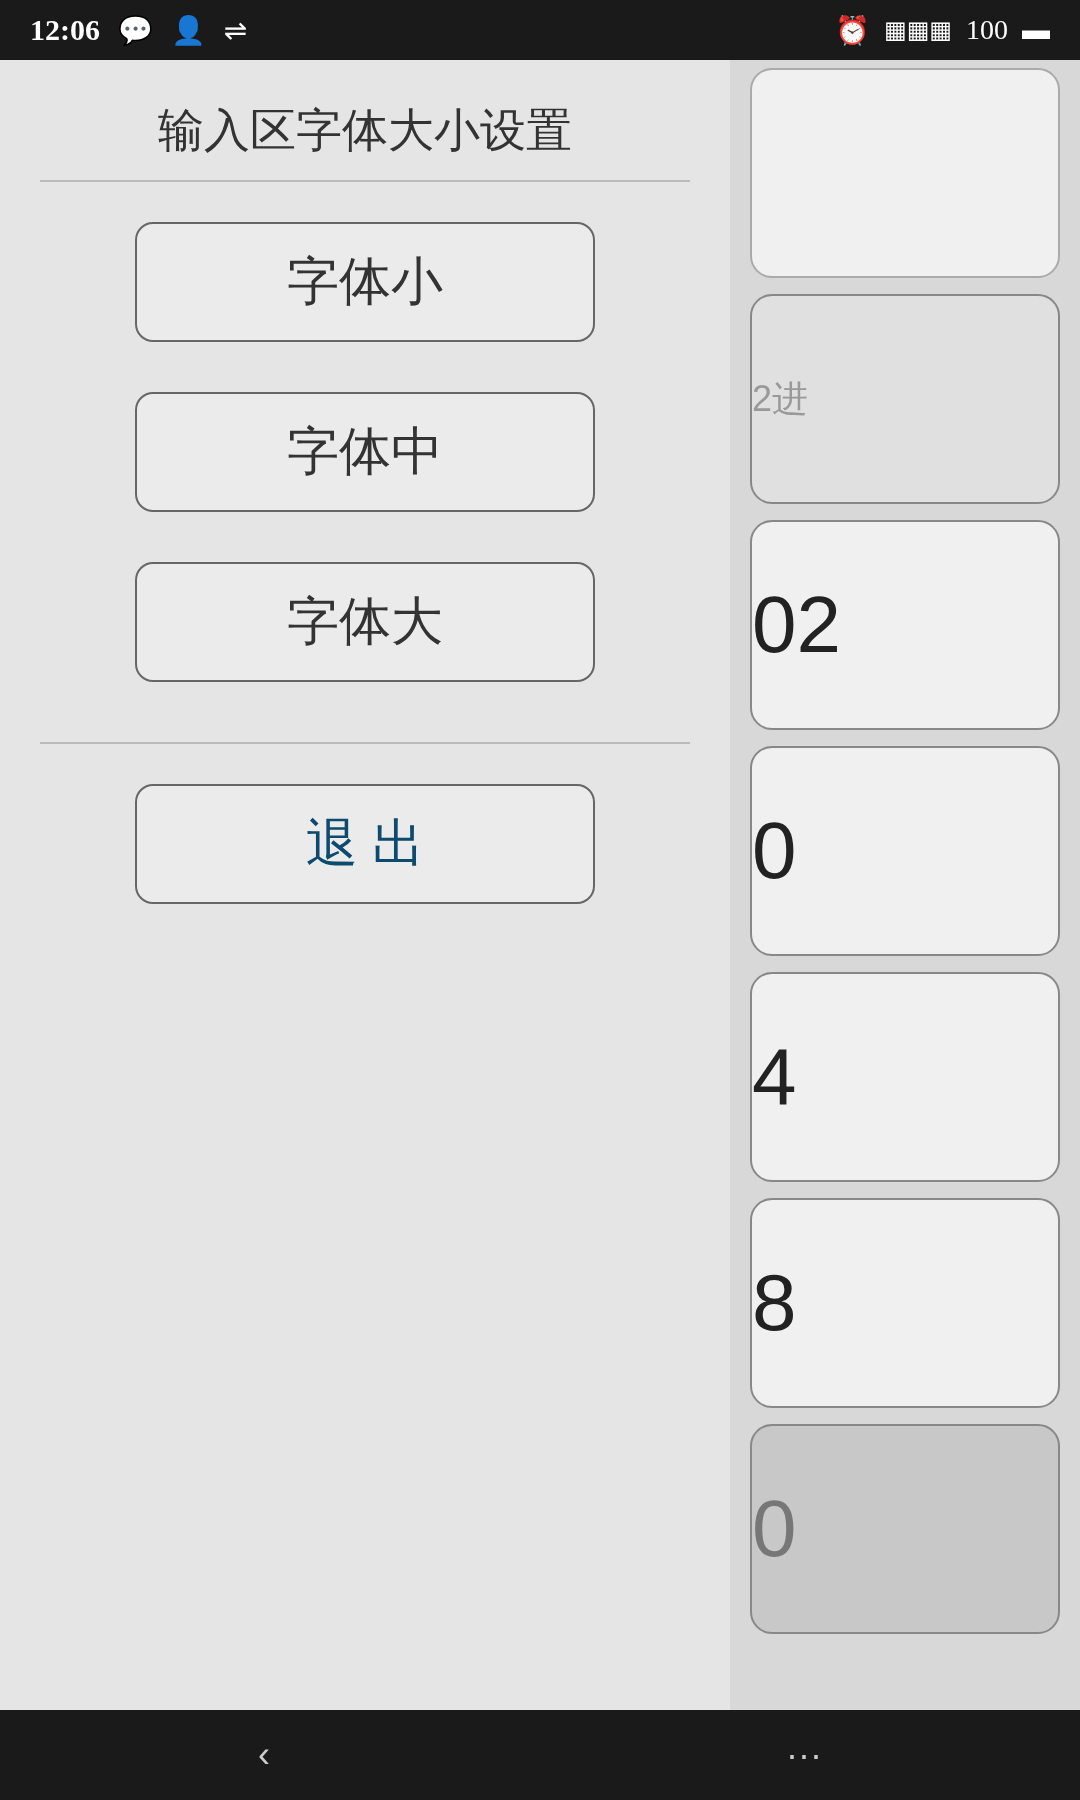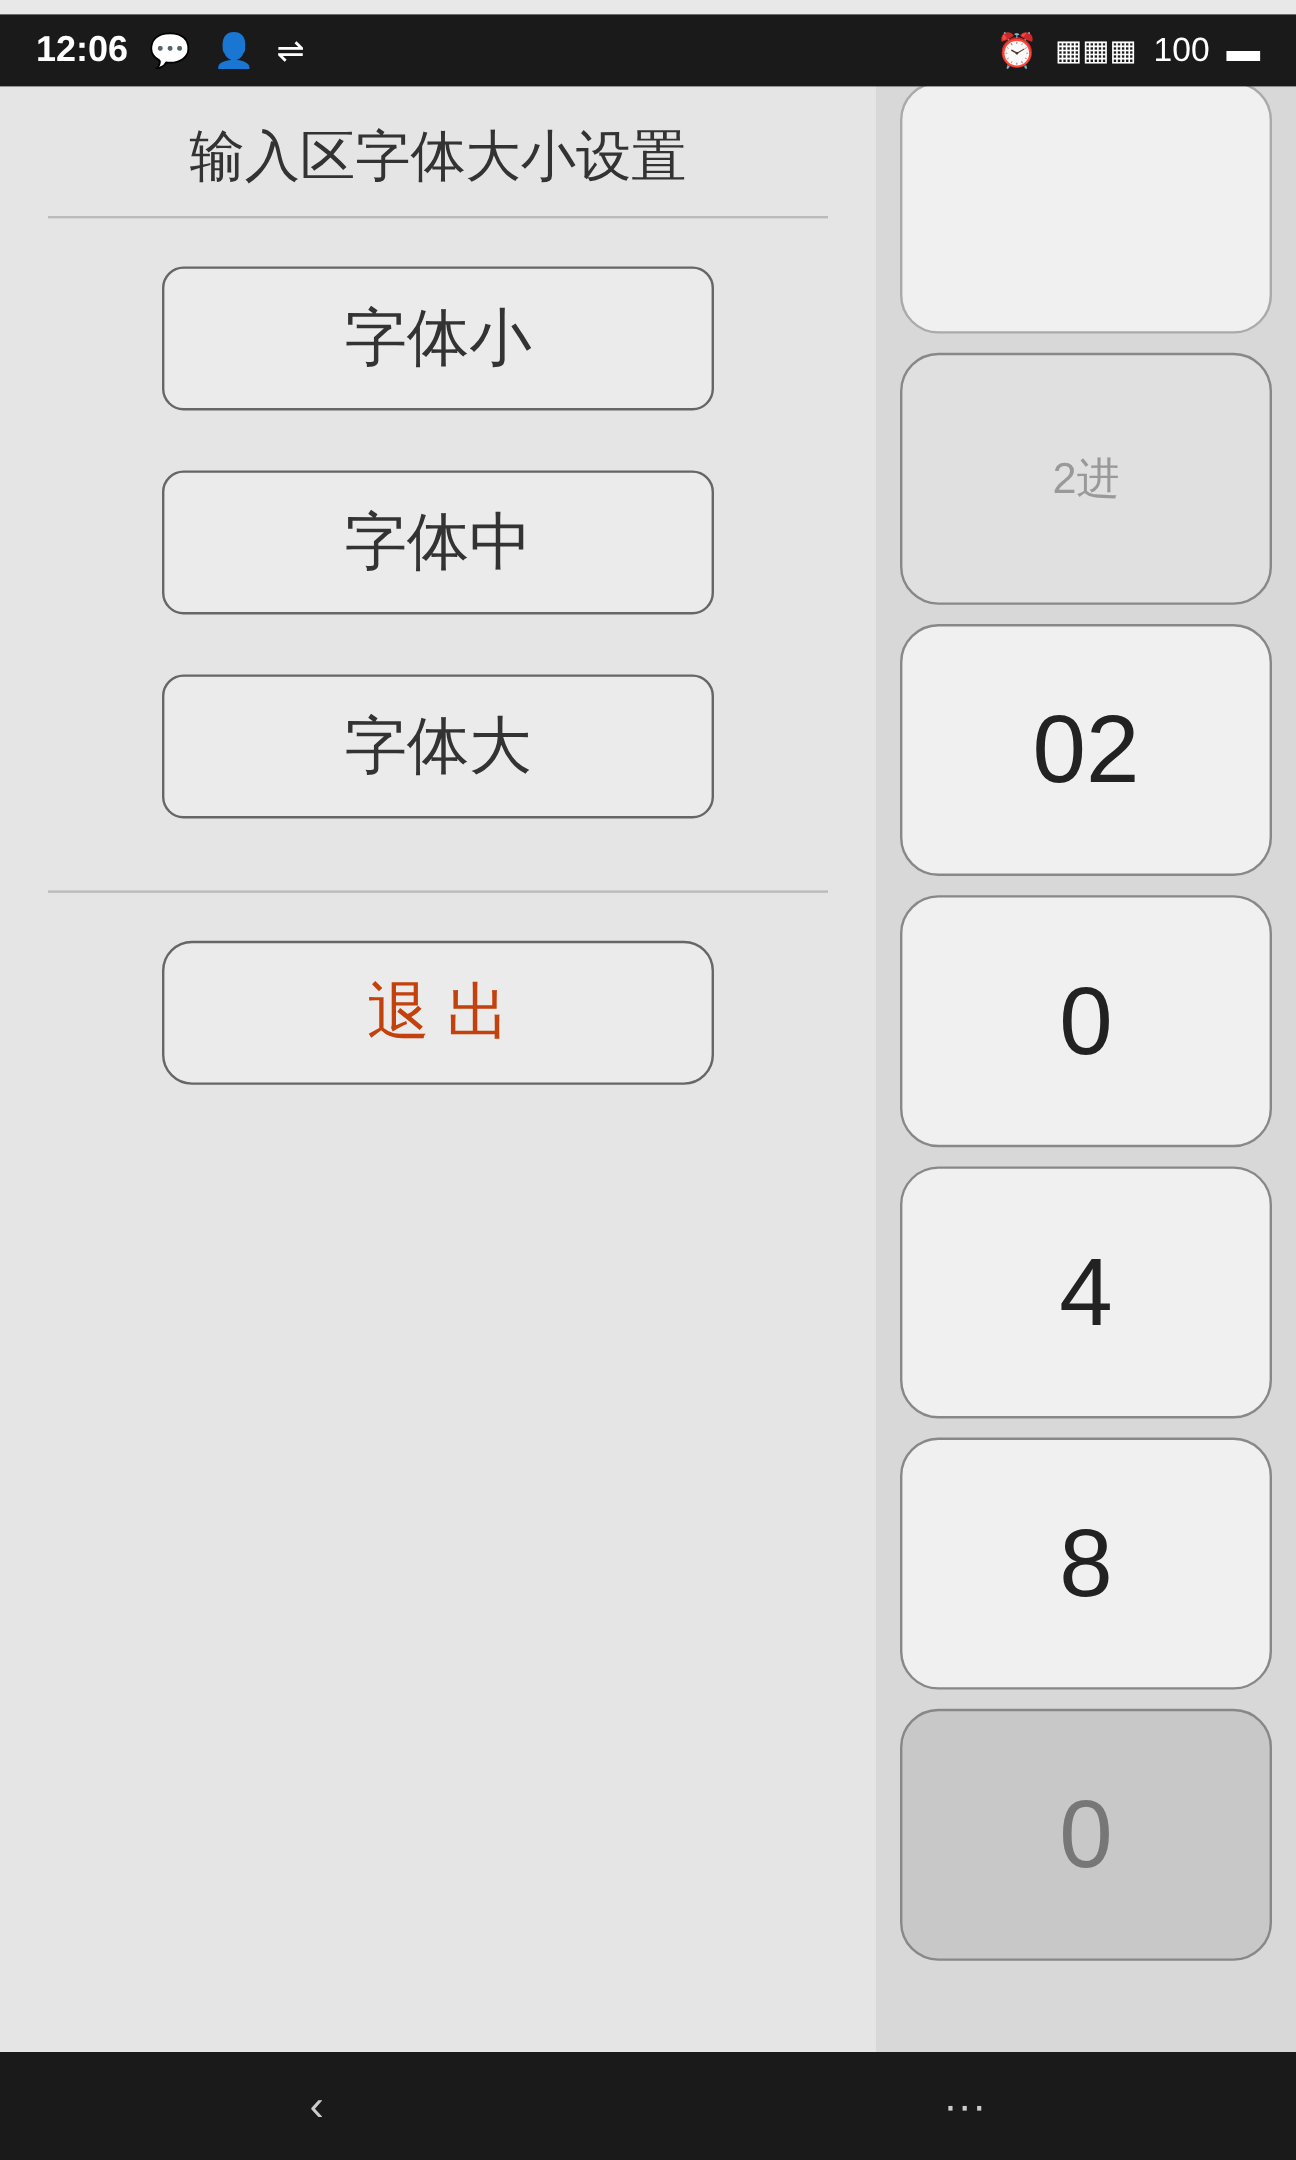--- a/index.html
+++ b/index.html
@@ -18,23 +18,24 @@
       width: 100%;
       height: 60px;
       background: #1a1a1a;
       display: flex;
       align-items: center;
       justify-content: space-between;
       padding: 0 30px;
       color: white;
       font-size: 28px;
       position: absolute;
-      top: 12px;
+      top: 0;
       left: 0;
       z-index: 10;
+      font-family: Liberation Serif, serif;
     }
     .status-left {
       display: flex;
       align-items: center;
       gap: 18px;
     }
     .status-right {
       display: flex;
       align-items: center;
       gap: 14px;
@@ -113,45 +114,44 @@
       display: flex;
       align-items: center;
       justify-content: center;
       font-size: 52px;
       color: #333;
       margin-bottom: 50px;
       cursor: pointer;
     }
 
     .menu-button.exit-btn {
-      color: #c2410c;
-      border-radius: 25px;
+      color: #0c4a6e;
     }
 
     
     .right-panel {
       width: 350px;
       height: 100%;
       background: #d8d8d8;
       display: flex;
       flex-direction: column;
       align-items: center;
       padding-top: 0;
       overflow: hidden;
     }
 
     .key-cell {
       width: 310px;
       height: 210px;
       border: 2px solid #888;
-      border-radius: 32px;
+      border-radius: 22px;
       background: #f0f0f0;
       display: flex;
       align-items: center;
-      justify-content: center;
+      justify-content: flex-start;
       font-size: 80px;
       color: #222;
       margin: 8px 0;
       cursor: pointer;
       overflow: hidden;
     }
 
     .key-cell.empty {
       background: #ddd;
       border-color: #aaa;

